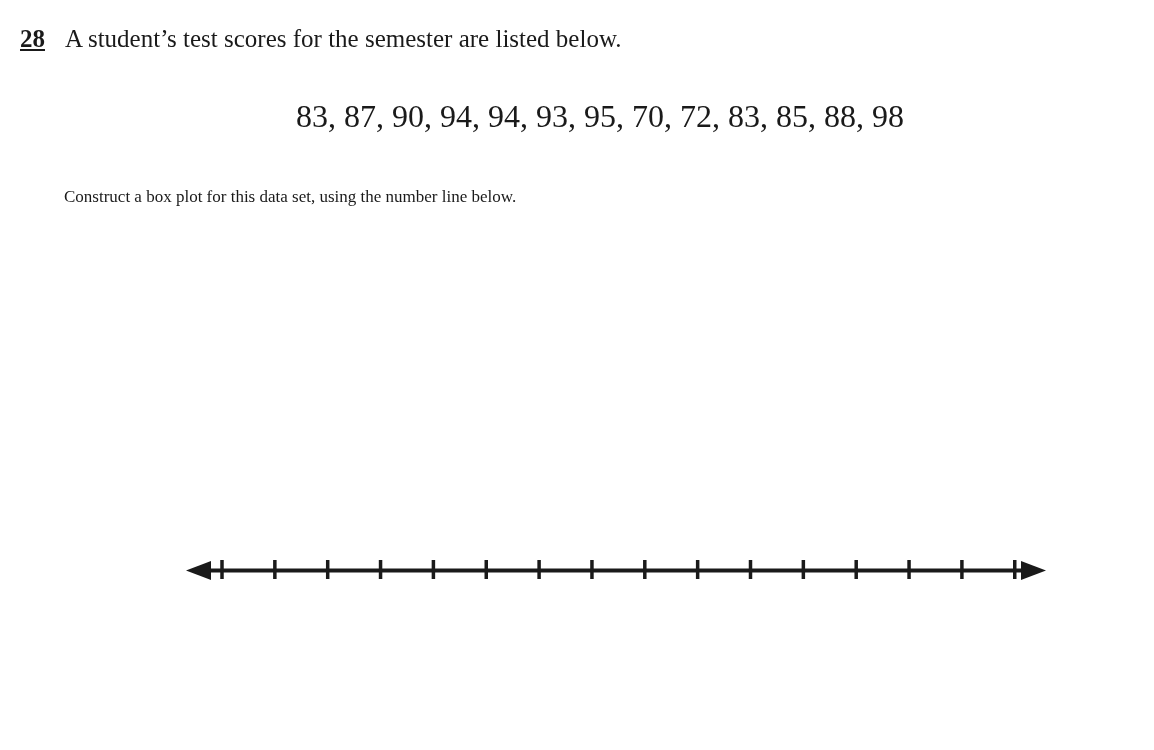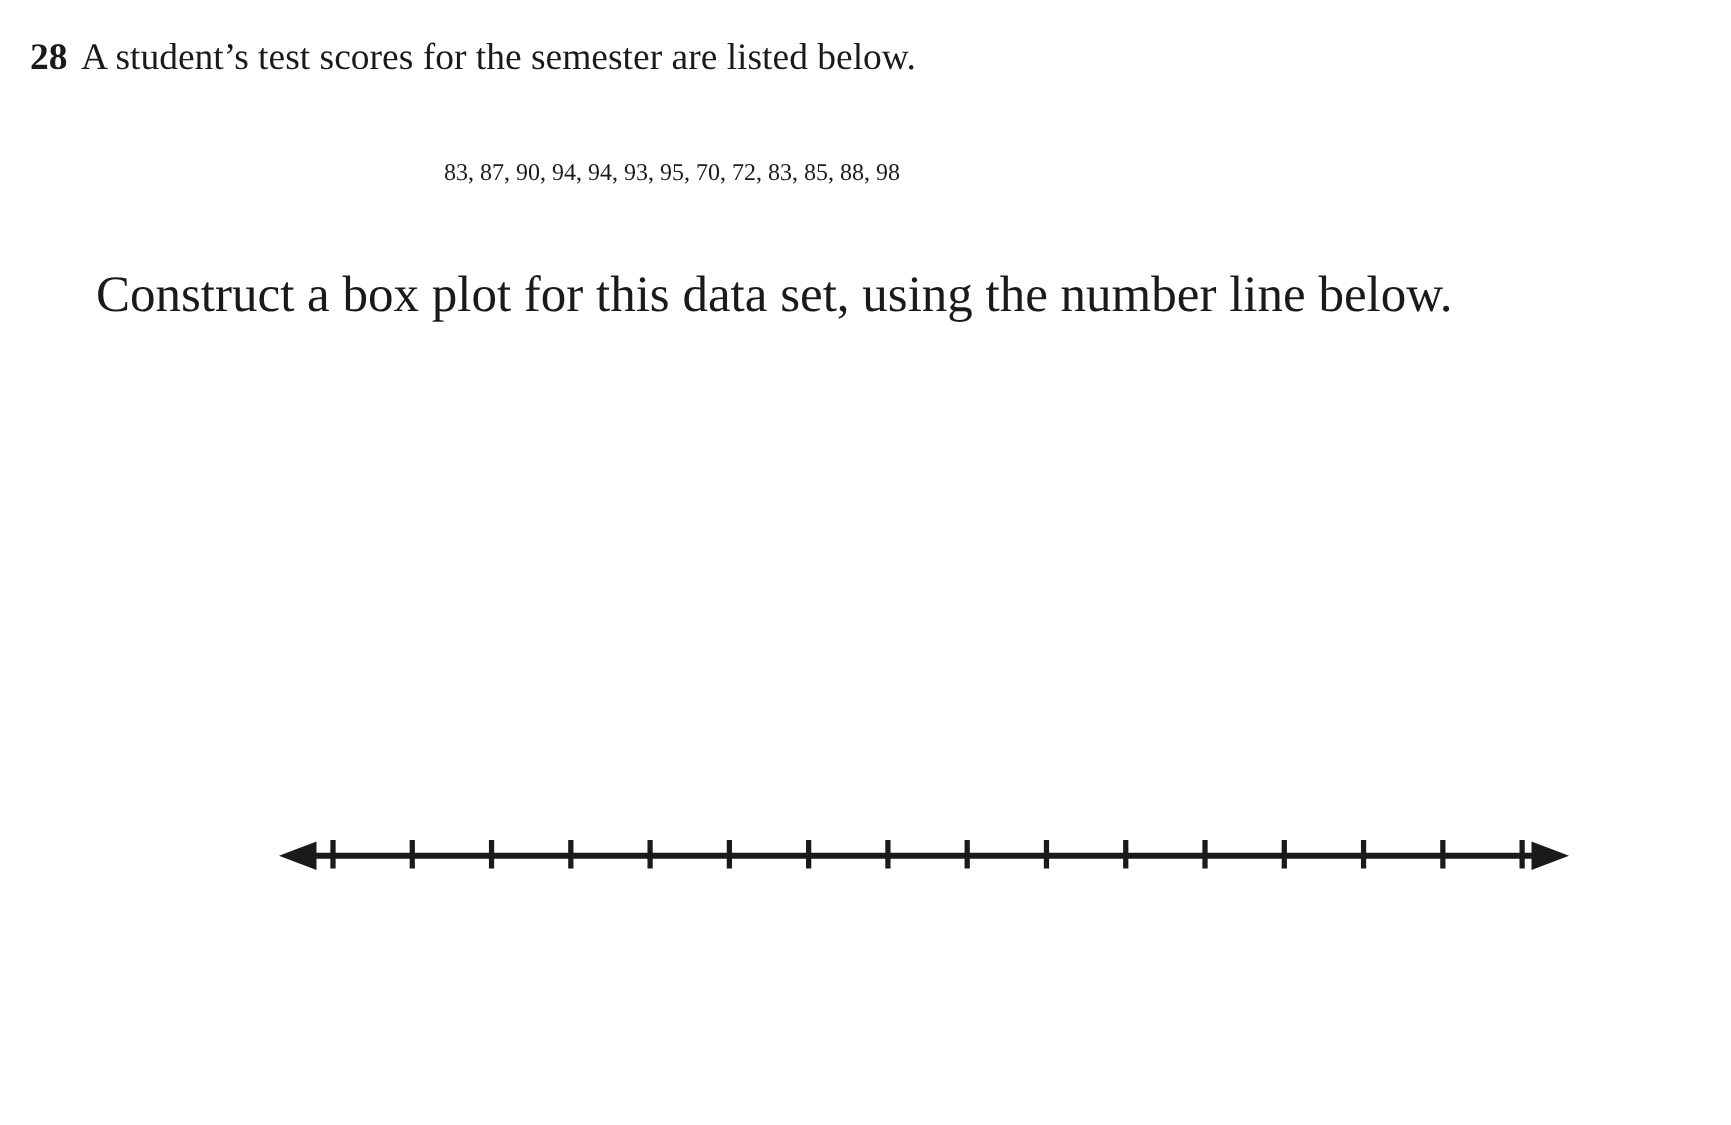--- a/index.html
+++ b/index.html
@@ -20,41 +20,42 @@
   .question-line {
     position: absolute;
     left: 20px;
     top: 24px;
     font-size: 25px;
     line-height: 30px;
     white-space: nowrap;
   }
   .question-number {
     font-weight: bold;
-    margin-right: 9px;
+    margin-right: 20px;
+    text-decoration: underline;
   }
   .question-stem {
     font-weight: normal;
     text-align: center;
   }
 
   .data-list {
     position: absolute;
     left: 296px;
     top: 101px;
-    font-size: 16px;
+    font-size: 32px;
     line-height: 30px;
     white-space: nowrap;
   }
 
   .instruction-line {
     position: absolute;
     left: 64px;
     top: 182px;
-    font-size: 34px;
+    font-size: 17px;
     line-height: 30px;
     white-space: nowrap;
   }
 
   
   .work-area {
     position: absolute;
     left: 20px;
     top: 230px;
     width: 1114px;

